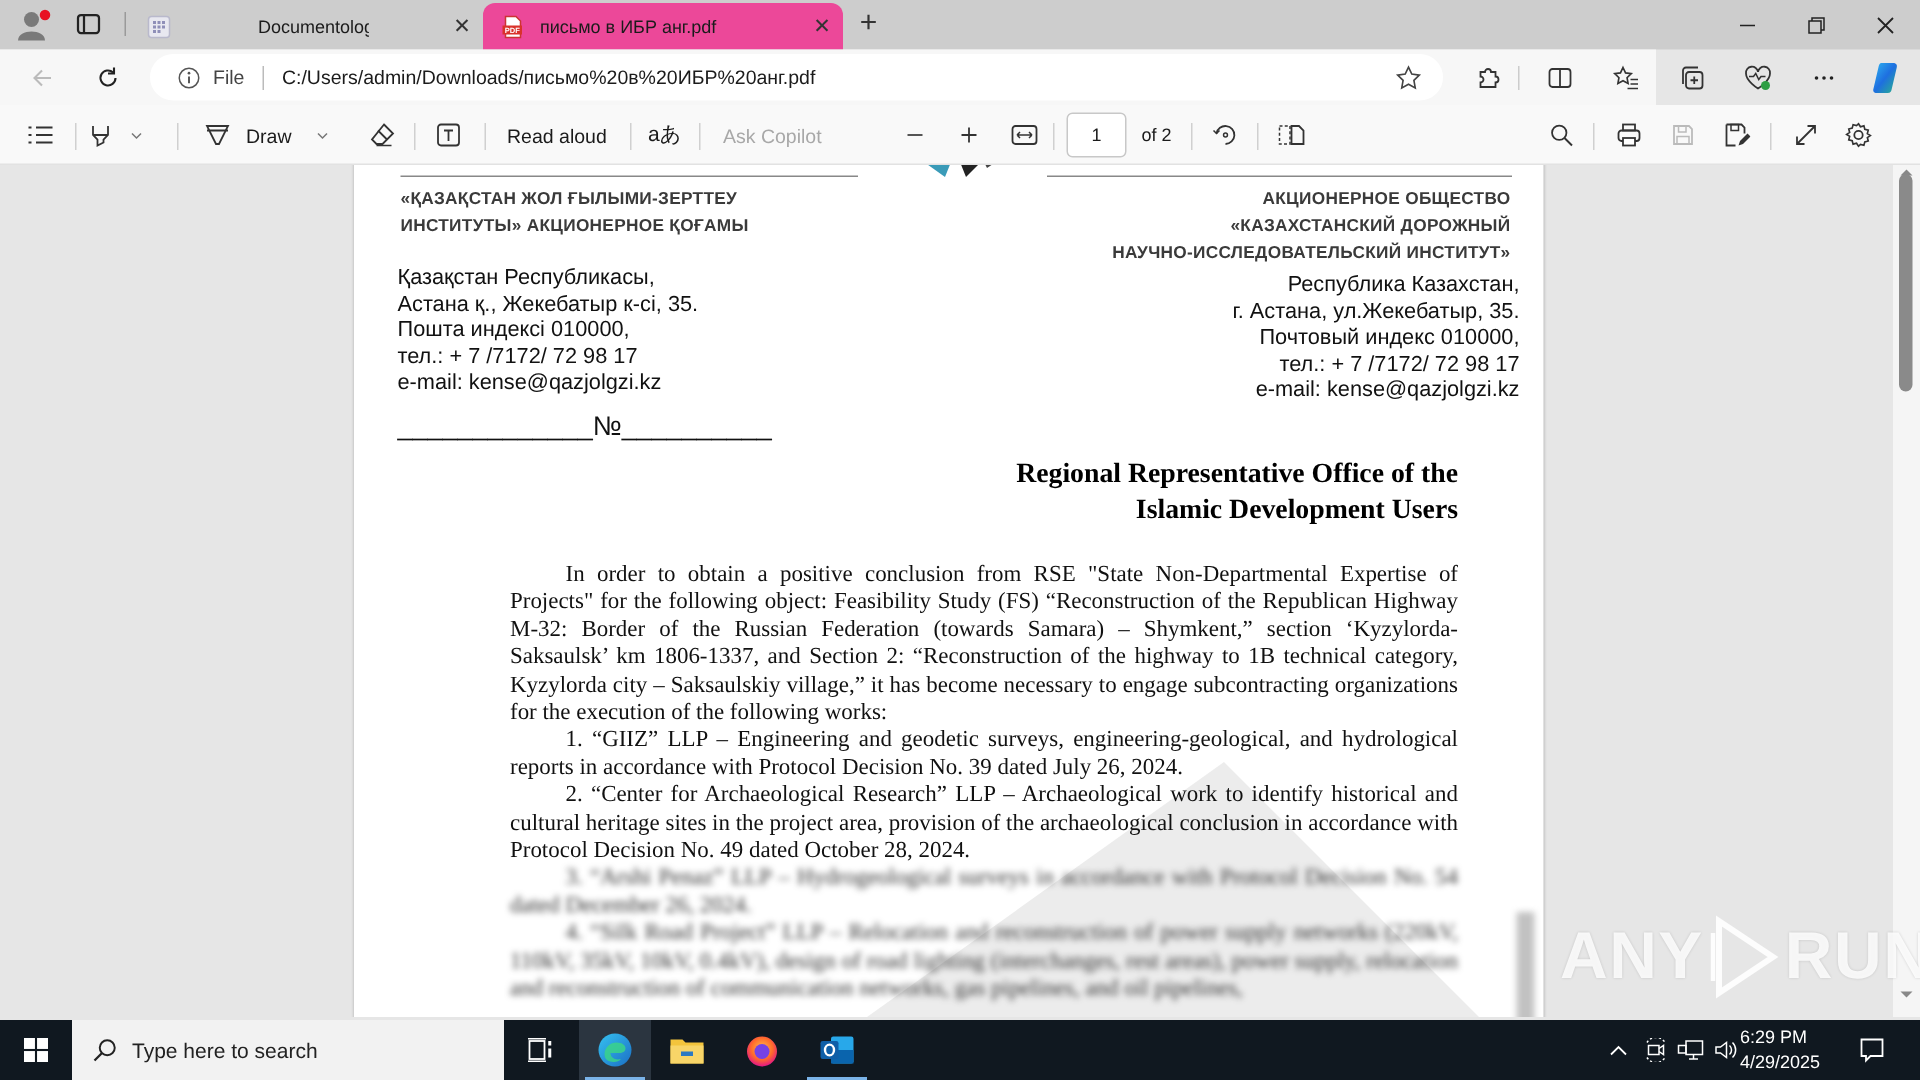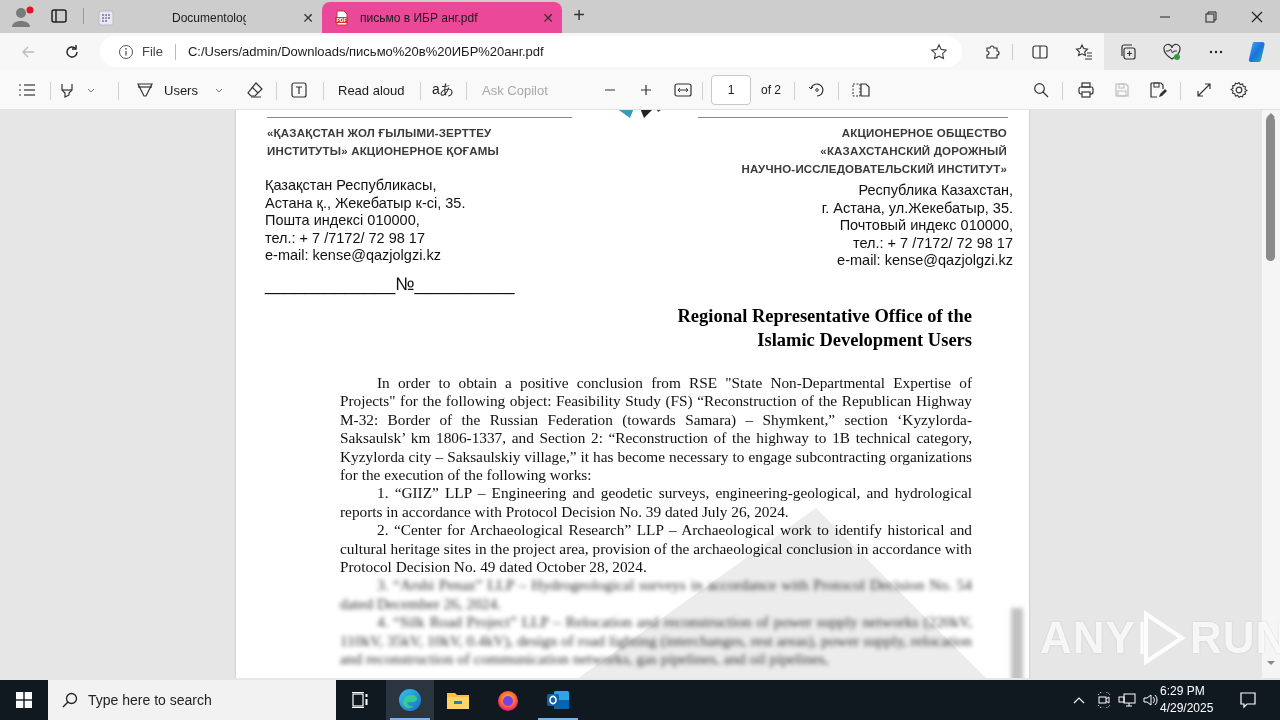--- a/index.html
+++ b/index.html
@@ -245,21 +245,21 @@
     <svg width="10" height="10" viewBox="0 0 10 10">
         <path d="M2 4l3 3 3-3" fill="none" stroke="#777" stroke-width="1"></path>
       </svg>
   </div>
   <div class="pb-sep" style="left:118px;"></div>
   <div class="pb" style="left:136px;gap:10px;">
     <svg width="18" height="18" viewBox="0 0 18 18">
         <path d="M2 3h14L10 15H8z" fill="none" stroke="#333" stroke-width="1.2"></path>
         <line x1="2" y1="6" x2="16" y2="6" stroke="#333" stroke-width="1.2"></line>
       </svg>
-    <span>Users</span>
+    <span>Draw</span>
     <svg width="10" height="10" viewBox="0 0 10 10" style="margin-left:6px;">
         <path d="M2 4l3 3 3-3" fill="none" stroke="#777" stroke-width="1"></path>
       </svg>
   </div>
   <div class="pb" style="left:244px;width:22px;justify-content:center;">
     <svg width="18" height="18" viewBox="0 0 18 18">
         <path d="M10 2l6 6-7 7H5l-3-3z" fill="none" stroke="#333" stroke-width="1.2"></path>
         <line x1="6" y1="6" x2="12" y2="12" stroke="#333" stroke-width="1.2"></line>
         <line x1="5" y1="16" x2="15" y2="16" stroke="#333"></line>
       </svg>

